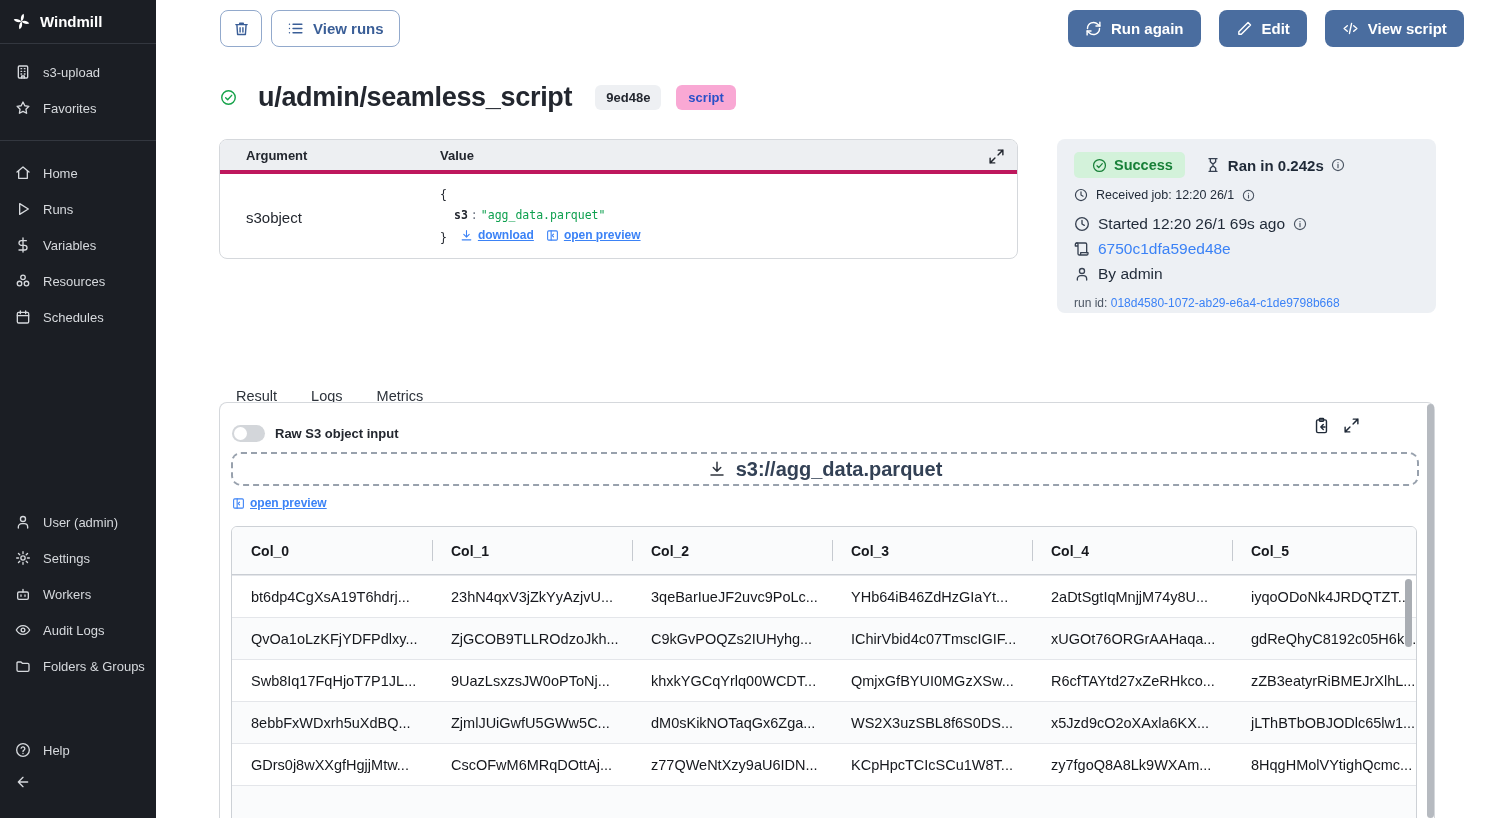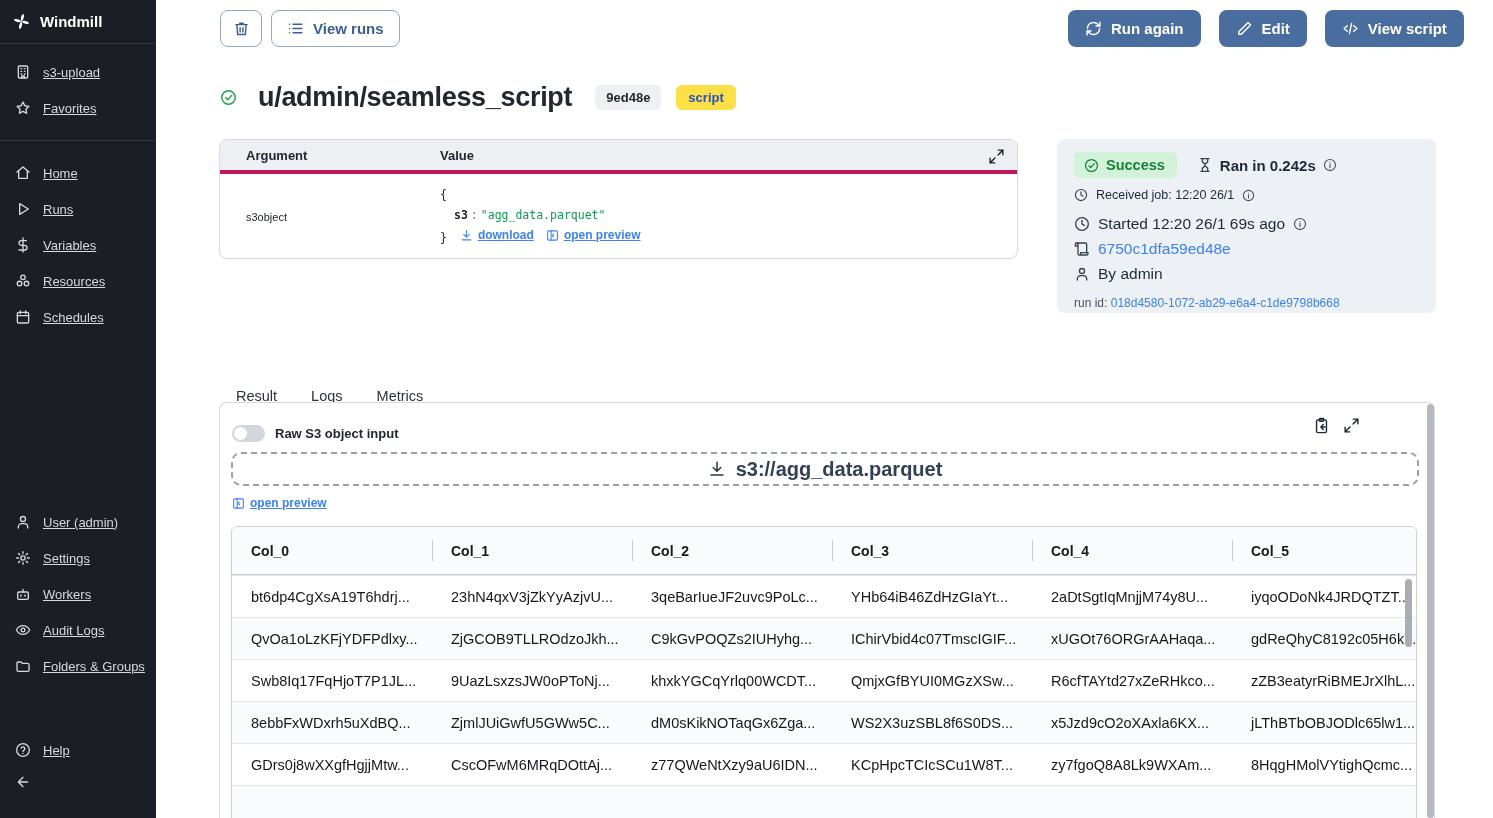--- a/index.html
+++ b/index.html
@@ -14,21 +14,21 @@
   
   .sidebar {
     position:absolute; left:0; top:0; width:156px; height:818px;
     background:#1b1e24; color:#d6d9dd; display:flex; flex-direction:column;
   }
   .brand {
     display:flex; align-items:center; gap:9px; height:44px; padding:0 12px;
     color:#ffffff; font-weight:700; font-size:15px;
     border-bottom:1px solid #33373f;
   }
-  .side-section { padding:10px 0;text-decoration:underline; }
+  .side-section { padding:10px 0; }
   .side-divider { border-top:1px solid #33373f; margin:4px 0; }
   .side-item {
     display:flex; align-items:center; gap:12px; height:36px; padding:0 15px;
     font-size:13px; color:#d6d9dd; cursor:pointer; white-space:nowrap;
   }
   .side-item svg { width:16px; height:16px; flex-shrink:0; }
   .side-spacer { flex:1; }
   .collapse-item { padding:6px 15px 14px; }
 
   svg.ic { stroke:currentColor; fill:none; stroke-width:2; stroke-linecap:round; stroke-linejoin:round; }
@@ -49,36 +49,36 @@
     font-weight:700; font-size:15px; cursor:pointer;
     font-family:"Liberation Sans",sans-serif;
   }
   .btn-outline svg, .btn-primary svg { width:17px; height:17px; }
 
   
   .title-row { position:absolute; left:220px; top:82px; display:flex; align-items:center; gap:15px; }
   .title-row svg { width:17px; height:17px; color:#16a34a; }
   .page-title { font-size:27px; font-weight:700; color:#23272f; letter-spacing:-0.3px; margin:0 8px 0 6px; }
   .badge-hash { background:#eef0f3; color:#23272f; font-weight:700; font-size:13px; padding:5px 11px; border-radius:6px; }
-  .badge-type { background:#fde047; color:#2950c8; font-weight:700; font-size:13px; padding:5px 12px; border-radius:6px; }
+  .badge-type { background:#f9a8d4; color:#2950c8; font-weight:700; font-size:13px; padding:5px 12px; border-radius:6px; }
 
   
   .args-card {
     position:absolute; left:219px; top:139px; width:799px;
     border:1px solid #d5d8dc; border-radius:8px; background:#fff; overflow:hidden;
   }
   .args-header {
     display:flex; align-items:center; height:34px; background:#edeff2;
     border-bottom:4px solid #be185d; font-size:13px; font-weight:700; position:relative;
   }
   .args-header .c1 { width:220px; padding-left:26px; }
   .args-header .c2 { flex:1; }
   .args-expand { position:absolute; right:12px; top:8px; width:17px; height:17px; color:#23272f; cursor:pointer; }
   .args-body { display:flex; padding:12px 0 10px; }
-  .arg-name { width:220px; padding-left:26px; font-size:11px; display:flex; align-items:center; }
+  .arg-name { width:220px; padding-left:26px; font-size:15px; display:flex; align-items:center; }
   .arg-value { font-family:"DejaVu Sans Mono", monospace; font-size:11.5px; line-height:1.7; color:#23272f; }
   .json-key { font-weight:700; }
   .json-colon { color:#6b7280; padding:0 3px; }
   .json-string { color:#0ea04f; }
   .json-links { display:inline-flex; align-items:center; gap:12px; margin-left:6px; }
   .mini-link {
     font-family:"Liberation Sans",sans-serif; font-size:12px; font-weight:700;
     color:#3b82f6; text-decoration:underline; display:inline-flex; align-items:center; gap:5px; cursor:pointer;
   }
   .mini-link svg { width:13px; height:13px; }
@@ -86,21 +86,21 @@
   
   .details-card {
     position:absolute; left:1057px; top:139px; width:379px; height:174px;
     background:#edf0f4; border-radius:8px; padding:13px 17px; font-size:15px; color:#1f2937;
   }
   .details-line { display:flex; align-items:center; gap:8px; }
   .details-line svg { width:16px; height:16px; color:#374151; flex-shrink:0; }
   .details-line .info { width:14px; height:14px; color:#4b5563; }
   .success-badge {
     background:#d3f2da; color:#188038; font-weight:600; font-size:14.5px;
-    padding:5px 12px 5px 10px; border-radius:5px; display:inline-flex; align-items:center; gap:7px;justify-content:space-between;
+    padding:5px 12px 5px 18px; border-radius:5px; display:inline-flex; align-items:center; gap:7px;justify-content:space-between;
   }
   .success-badge svg { width:15px; height:15px; color:#188038; }
   .ran-in { display:inline-flex; align-items:center; gap:7px; font-weight:600; font-size:15px; margin-left:12px; }
   .l-received { margin-top:10px; font-size:12.5px;align-items:flex-end; }
   .l-received svg { width:14px; height:14px; }
   .l-started { margin-top:13px; font-size:15.5px; }
   .l-worker { margin-top:7px; font-size:15.5px; }
   .l-worker a { color:#3b82f6; text-decoration:none; cursor:pointer; }
   .l-by { margin-top:7px; font-size:15.5px; }
   .l-runid { margin-top:13px; font-size:12px; color:#4b5563; }

